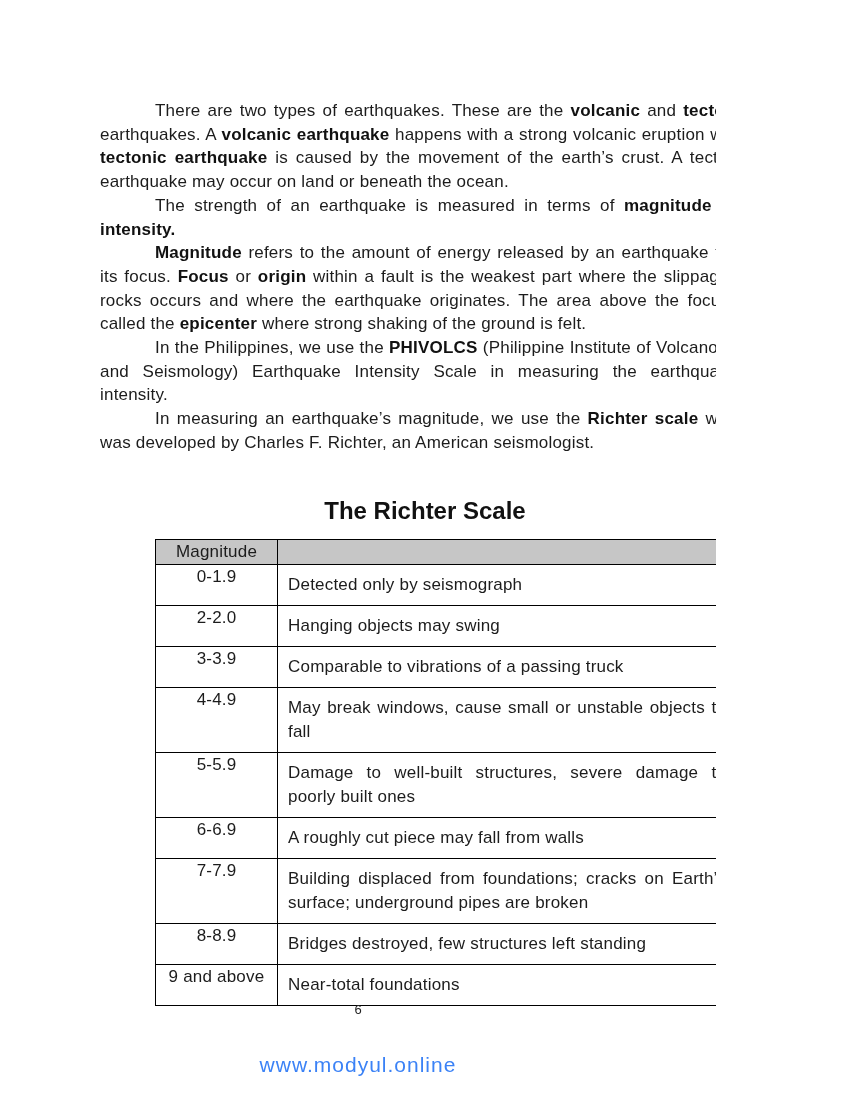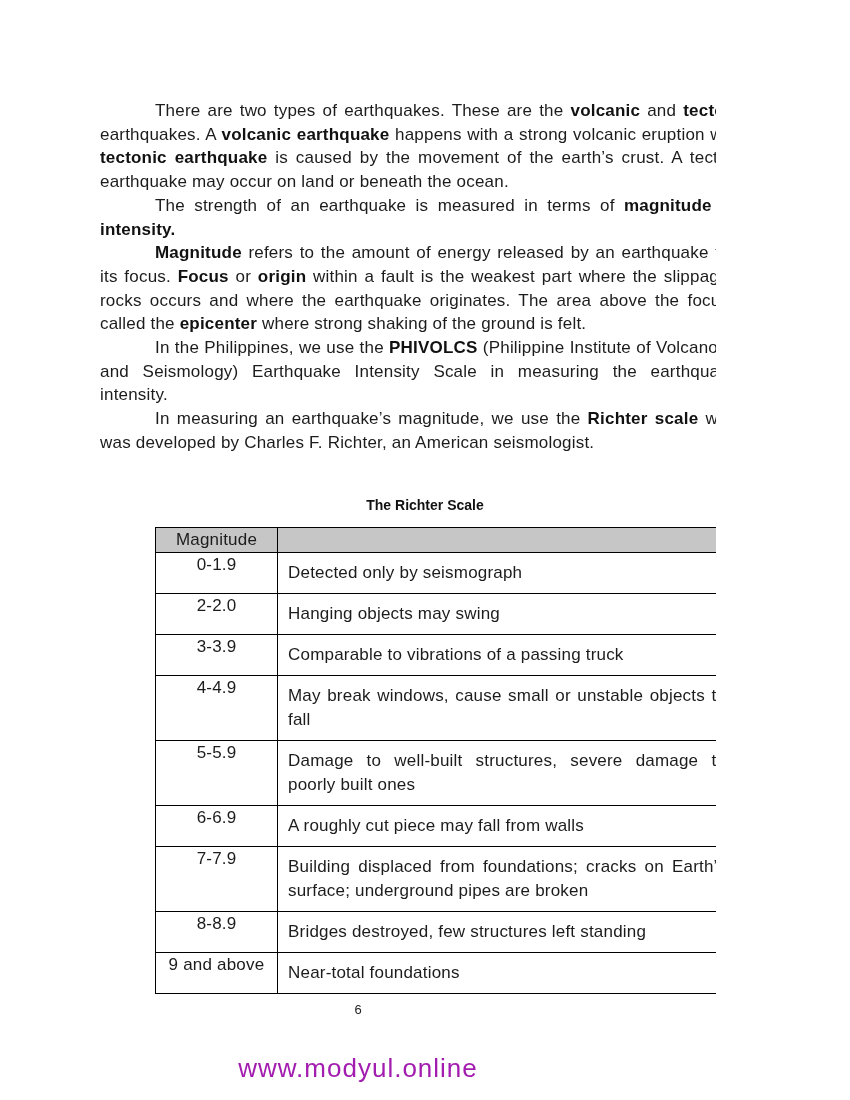--- a/index.html
+++ b/index.html
@@ -21,21 +21,21 @@
     line-height:23.7px;
     text-align:justify;
     text-indent:55px;
     letter-spacing:0.2px;
     color:#1c1c1c;
   }
   .para b{color:#111;}
   .table-block{margin-top:42px;}
   .table-title{
     margin:0 0 14px 0;
-    font-size:14px;
+    font-size:24px;
     font-weight:bold;
     text-align:center;
     color:#111;
   }
   table.richter{
     margin-left:55px;
     width:582px;
     border-collapse:collapse;
     table-layout:fixed;
     font-size:17px;
@@ -67,23 +67,23 @@
     position:absolute;
     top:1002px;left:0;width:100%;
     text-align:center;
     font-size:13px;
     color:#222;
   }
   .watermark{
     position:absolute;
     top:1053px;left:0;width:100%;
     text-align:center;
-    font-size:26px;
+    font-size:21px;
     letter-spacing:1px;
-    color:#a21caf;
+    color:#3b82f6;
   }
 </style>
 </head>
 <body>
 
 <div class="page">
 
   <div class="content">
 
     <div>

